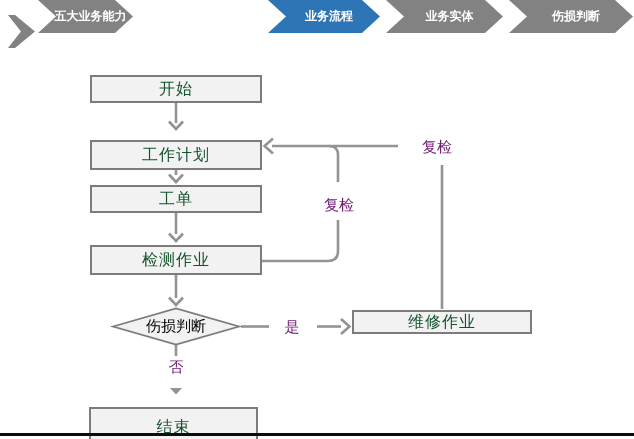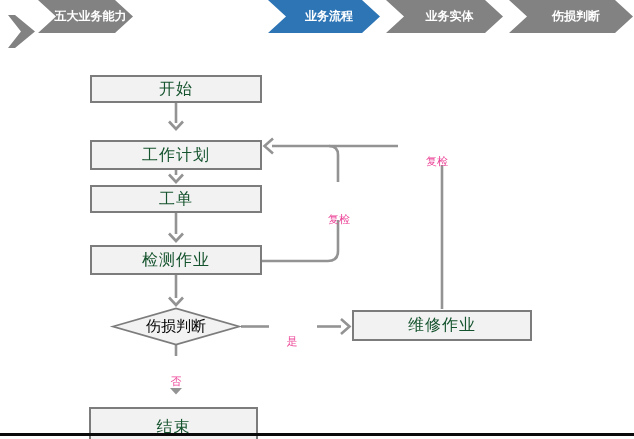--- a/index.html
+++ b/index.html
@@ -36,31 +36,31 @@
     position:absolute;box-sizing:border-box;
     background:#F2F2F2;border:2px solid #7C7C7C;
     display:flex;align-items:center;justify-content:center;
     font-size:16px;color:#14532d;letter-spacing:1px;
   }
   #node-start{left:90px;top:75px;width:172px;height:28px;}
   #node-plan{left:90px;top:140px;width:172px;height:30px;}
   #node-order{left:90px;top:185px;width:172px;height:28px;}
   #node-inspect{left:90px;top:245px;width:172px;height:30px;}
   #node-end{left:89px;top:407px;width:169px;height:40px;}
-  #node-repair{left:352px;top:310px;width:180px;height:31px;}
+  #node-repair{left:352px;top:310px;width:180px;height:24px;}
   .diamond-label{
     position:absolute;left:113px;top:308px;width:126px;height:37px;
     display:flex;align-items:center;justify-content:center;
     font-size:15px;color:#000000;
   }
   
   .edge-label{
     position:absolute;
     display:flex;align-items:center;justify-content:center;
-    font-size:11px;color:#ec4899;white-space:nowrap;margin-top:14px;
+    font-size:15px;color:#701a75;white-space:nowrap;
   }
   #lbl-recheck-inner{left:315px;top:194px;width:48px;height:22px;}
   #lbl-recheck-outer{left:413px;top:136px;width:48px;height:22px;}
   #lbl-yes{left:280px;top:316px;width:24px;height:22px;}
   #lbl-no{left:164px;top:356px;width:24px;height:22px;}
   
   #wires{position:absolute;left:0;top:0;}
   
   #bottom-rule{position:absolute;left:0;top:433px;width:634px;height:3px;background:#0b0b0b;}
 </style>

